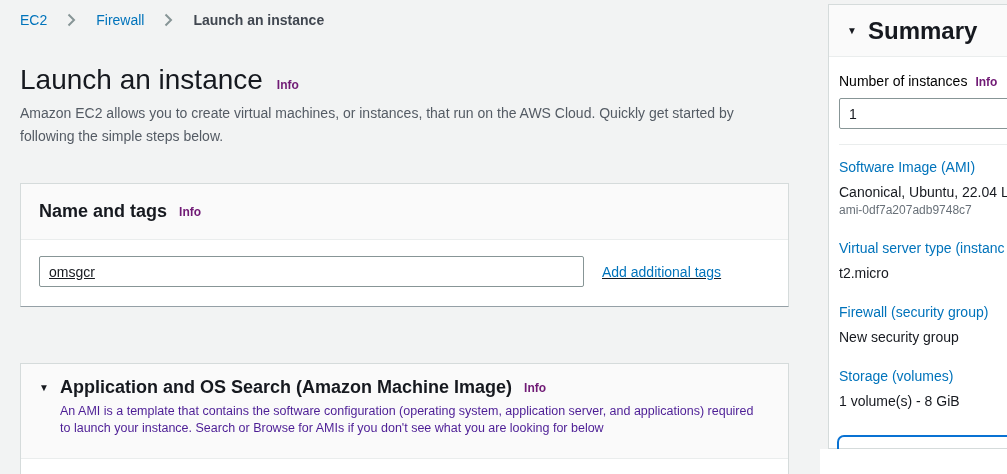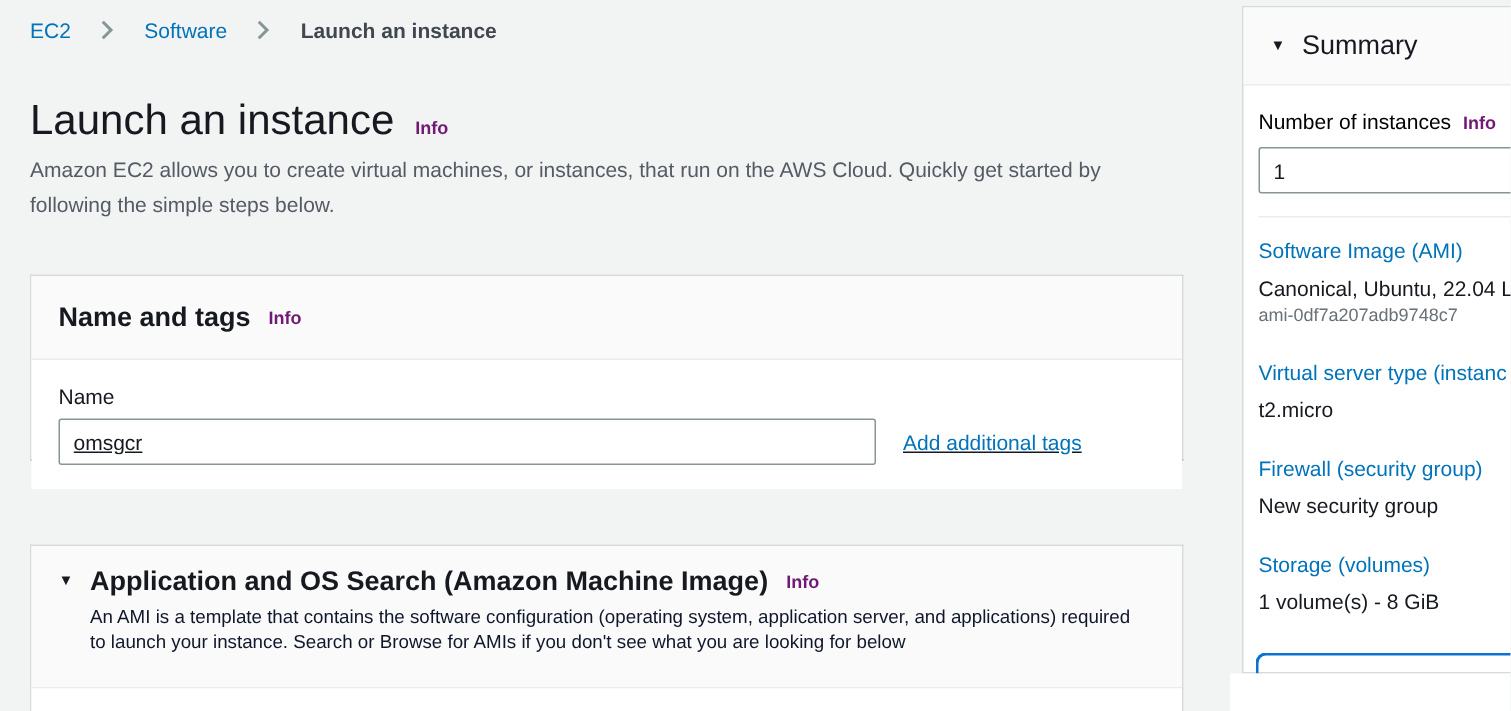--- a/index.html
+++ b/index.html
@@ -64,34 +64,34 @@
   .add-tags-link { margin-left:18px; font-size:14px; }
 
   .card-ami { top:363px; height:112px; border-bottom:none; }
   .card-ami .card-header {
     display:block; height:95px; padding:13px 18px 0 18px;
   }
   .ami-title-row { display:flex; align-items:center; }
   .caret-icon { font-size:10px; color:#16191f; width:21px; display:inline-block; }
   .ami-desc {
     margin:5px 0 0 21px; width:707px;
-    font-size:12.5px; line-height:17px; color:#0f172a;
+    font-size:12.5px; line-height:17px; color:#4c1d95;
   }
   .card-ami .card-body { background:#fff; height:16px; }
 
   
   .summary-panel {
     position:absolute; left:828px; top:4px; width:200px; height:445px;
     background:#fff; border:1px solid #d5dbdb;
   }
   .summary-header {
     height:52px; background:#fafafa; border-bottom:1px solid #eaeded;
     display:flex; align-items:center; padding:0 18px;
   }
-  .summary-title { font-size:18px; font-weight:400; }
+  .summary-title { font-size:24px; font-weight:700; }
   .summary-body { padding:16px 10px 0 10px; }
   .instances-label-row { display:flex; align-items:baseline; gap:8px; }
   .instances-label { font-size:14px; color:#000000; }
   .instances-input { width:260px; margin-top:9px; }
   .summary-divider { border:none; border-top:1px solid #eaeded; margin:15px 0 14px 0; }
   .summary-section { margin-bottom:23px; }
   .summary-link { display:block; font-size:14px; margin-bottom:9px; white-space:nowrap; }
   .summary-value { font-size:14px; color:#16191f; white-space:nowrap; }
   .summary-sub { font-size:12px; color:#687078; margin-top:3px; white-space:nowrap; }
 
@@ -109,42 +109,41 @@
 </head>
 <body>
 
 <nav class="breadcrumb">
   <a class="link">EC2</a>
   <span class="crumb-sep">
     <svg width="9" height="14" viewBox="0 0 9 14">
         <path d="M1.5 1.5 L7 7 L1.5 12.5" stroke="#879596" stroke-width="2" fill="none"></path>
       </svg>
   </span>
-  <a class="link">Software</a>
+  <a class="link">Firewall</a>
   <span class="crumb-sep">
     <svg width="9" height="14" viewBox="0 0 9 14">
         <path d="M1.5 1.5 L7 7 L1.5 12.5" stroke="#879596" stroke-width="2" fill="none"></path>
       </svg>
   </span>
   <span class="crumb-current">Launch an instance</span>
 </nav>
 
 <div class="title-row">
   <h1 class="page-title">Launch an instance</h1>
   <a class="info-link">Info</a>
 </div>
 <p class="page-desc">Amazon EC2 allows you to create virtual machines, or instances, that run on the AWS Cloud. Quickly get started by following the simple steps below.</p>
 
 <section class="card card-name-tags">
   <div class="card-header">
     <span class="card-title">Name and tags</span>
     <a class="info-link card-title-info">Info</a>
   </div>
   <div class="card-body">
-    <div class="field-label">Name</div>
     <div class="name-row">
       <input class="text-input name-input" type="text" value="omsgcr" style="">
       <a class="link add-tags-link">Add additional tags</a>
     </div>
   </div>
 </section>
 
 <section class="card card-ami">
   <div class="card-header">
     <div class="ami-title-row">

